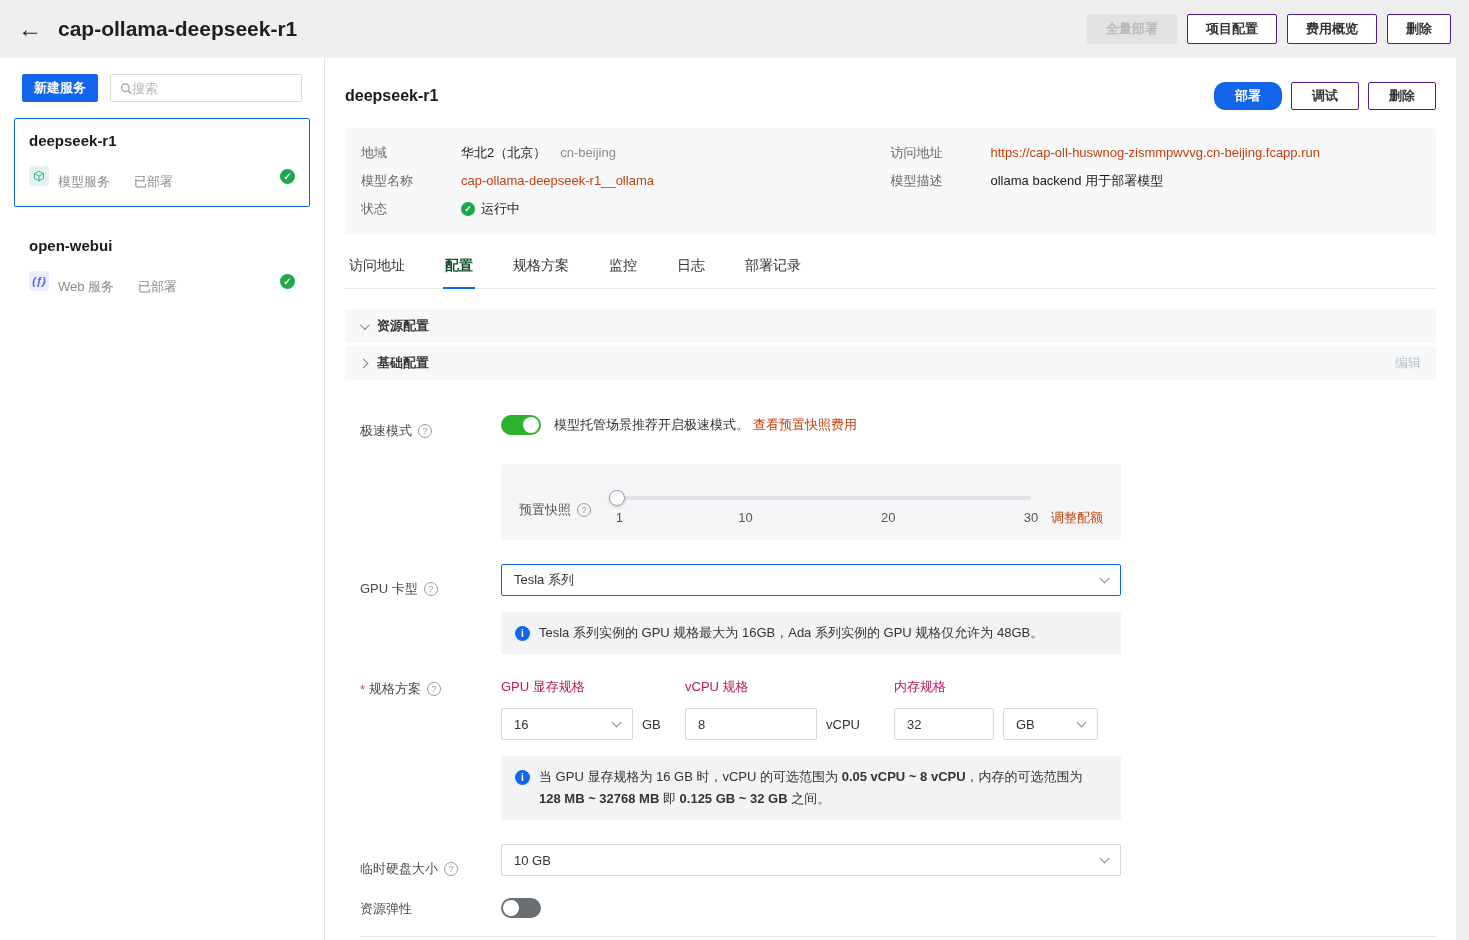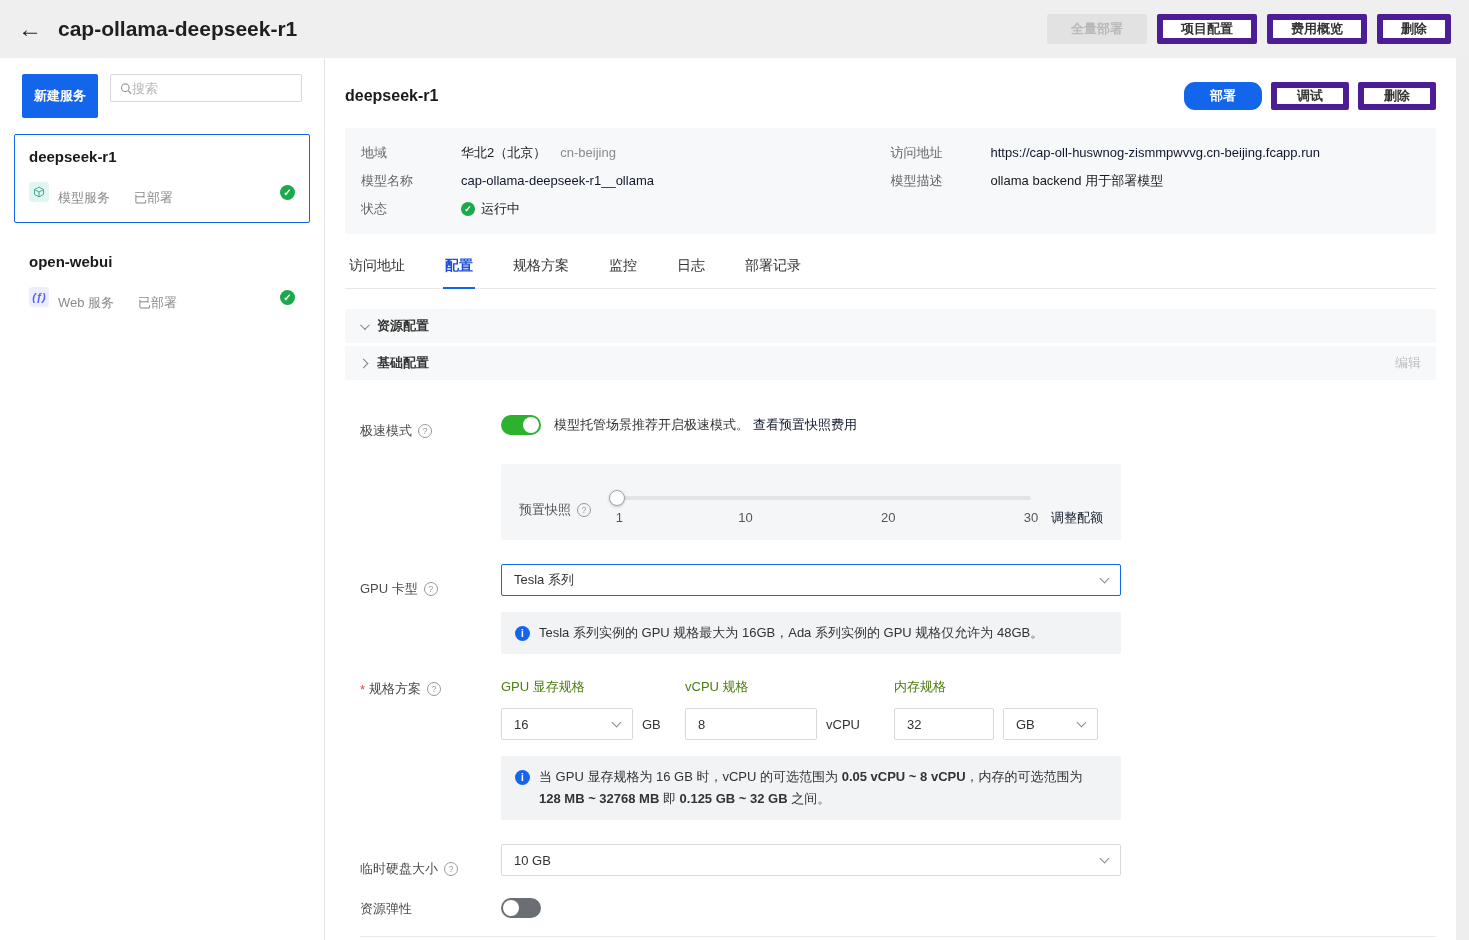--- a/index.html
+++ b/index.html
@@ -3,32 +3,32 @@
 <meta charset="utf-8">
 <style>
   * { margin:0; padding:0; box-sizing:border-box; }
   html,body { width:1469px; height:940px; background:#eeeeee; font-family:"Liberation Sans", sans-serif; overflow:hidden; }
 
   
   .top-header { height:58px; display:flex; align-items:center; padding:0 18px; background:#efefef; }
   .back-arrow { font-size:24px; color:#1f1f1f; cursor:pointer; line-height:1; margin-right:16px; }
   .page-title { font-size:21px; font-weight:600; color:#1f1f1f; }
   .top-actions { margin-left:auto; display:flex; gap:10px; }
-  .btn { height:30px; padding:0 18px; font-size:13px; font-weight:600; border-radius:2px; border:6px solid #4c1d95; background:#fff; color:#333; cursor:pointer; display:inline-flex; align-items:center; justify-content:center; font-family:Liberation Serif, serif; }
+  .btn { height:30px; padding:0 18px; font-size:13px; font-weight:600; border-radius:2px; border:1px solid #4c1d95; background:#fff; color:#333; cursor:pointer; display:inline-flex; align-items:center; justify-content:center; font-family:Liberation Serif, serif; }
   .btn.primary { background:#1366ec; border-color:#1366ec; color:#fff;border-radius:11px; }
   .btn.disabled { background:#e2e2e2; border-color:#e2e2e2; color:#b9b9b9; cursor:not-allowed; }
 
   
   .layout { display:flex; height:882px; }
   .sidebar { width:325px; background:#fff; border-right:1px solid #e4e4e4; padding:16px 14px; flex:none; }
   .main { flex:1; background:#fff; margin-right:13px; padding:0 20px 20px 20px; overflow:hidden; }
 
   
   .sidebar-top { display:flex; gap:12px; padding:0 8px; }
-  .btn-new { height:44px; padding:0 12px; background:#1366ec; color:#fff; border:none; border-radius:2px; font-size:13px; font-weight:600; cursor:pointer; font-family:inherit; flex:none; }
+  .btn-new { height:28px; padding:0 12px; background:#1366ec; color:#fff; border:none; border-radius:2px; font-size:13px; font-weight:600; cursor:pointer; font-family:inherit; flex:none; }
   .search-box { flex:1; height:28px; border:1px solid #d9d9d9; border-radius:2px; background:#fff; display:flex; align-items:center; padding:0 9px; }
   .search-box input { border:none; outline:none; width:100%; font-size:13px; color:#333; font-family:inherit; }
   .search-box input::placeholder { color:#b5b5b5; }
 
   .service-card { margin-top:16px; border:1px solid transparent; border-radius:2px; padding:13px 14px 15px; cursor:pointer; }
   .service-card.selected { border-color:#1366ec; }
   .service-name { font-size:15px; font-weight:600; color:#1a1a1a; }
   .service-meta { display:flex; align-items:center; gap:9px; margin-top:12px; font-size:13px; color:#8a8a8a; }
   .type-icon { width:20px; height:20px; border-radius:4px; display:flex; align-items:center; justify-content:center; flex:none; }
   .type-icon.model { background:#e3f5f1; }
@@ -42,28 +42,28 @@
   .main-actions { margin-left:auto; display:flex; gap:9px; }
   .btn.sm { height:28px; padding:0 20px; }
 
   
   .info-box { margin-top:18px; background:#f7f8fa; border-radius:2px; padding:11px 16px; display:flex; }
   .info-col { flex:1; }
   .info-row { display:flex; align-items:center; line-height:28px; font-size:13px; }
   .info-label { width:100px; color:#666; flex:none; }
   .info-value { color:#1a1a1a; }
   .region-code { color:#8a8a8a; margin-left:14px; }
-  .link { color:#0f172a; text-decoration:none; cursor:pointer; }
+  .link { color:#c2410c; text-decoration:none; cursor:pointer; }
   .status-val { display:flex; align-items:center; gap:6px; }
   .check-badge.small { margin-left:0; width:14px; height:14px; font-size:9px; }
 
   
   .tabs { margin-top:12px; display:flex; gap:36px; border-bottom:1px solid #e8e8e8; padding:0 2px; }
   .tab { font-size:14px; color:#333; padding:11px 2px 12px; cursor:pointer; border-bottom:2px solid transparent; margin-bottom:-1px; }
-  .tab.active { color:#1d4ed8; font-weight:600; border-bottom-color:#1366ec; }
+  .tab.active { color:#14532d; font-weight:600; border-bottom-color:#1366ec; }
 
   
   .section-bar { margin-top:20px; height:34px; background:#f7f8fa; border-radius:2px; display:flex; align-items:center; gap:10px; padding:0 15px; font-size:13px; }
   .section-bar + .section-bar { margin-top:3px; }
   .section-title { font-weight:600; color:#333; }
   .edit-link { margin-left:auto; color:#bcbfc3; font-size:13px; cursor:pointer; }
   .chev { width:7px; height:7px; border-right:1.4px solid #808080; border-bottom:1.4px solid #808080; display:inline-block; flex:none; }
   .chev.right { transform:rotate(-45deg); }
   .chev.down { transform:rotate(45deg) translateY(-2px); }
   .chev.select-arrow { border-color:#8a8a8a; transform:rotate(45deg); margin-top:-4px; }
@@ -104,21 +104,21 @@
 
   
   .banner { background:#f2f3f5; border-radius:2px; padding:10px 14px; display:flex; gap:9px; font-size:13px; color:#333; line-height:1.7; }
   .banner b { font-weight:700; }
   .info-i { width:15px; height:15px; border-radius:50%; background:#1366ec; color:#fff; font-size:10px; font-weight:700; display:flex; align-items:center; justify-content:center; flex:none; margin-top:4px; }
 
   
   .spec-groups { display:flex; width:620px; }
   .spec-group { flex:none; }
   .g1 { width:184px; } .g2 { width:209px; } .g3 { flex:1; }
-  .group-label { font-size:13px; color:#4d7c0f; margin-bottom:12px; }
+  .group-label { font-size:13px; color:#be185d; margin-bottom:12px; }
   .group-ctrl { display:flex; align-items:center; gap:9px; }
   .w128 { width:132px; flex:none;gap:22px; } .w122 { width:100px; flex:none; } .w95 { width:95px; flex:none; }
   .unit { font-size:13px; color:#333; }
 
   
   .form-divider { border-top:1px solid #e9e9e9; margin:4px 0 0 15px; }
   .form-footer { display:flex; gap:9px; padding:15px 0 0 15px; }
   .btn.save { height:33px; padding:0 27px; font-size:14px; }
   .btn.cancel { height:33px; padding:0 24px; font-size:14px; font-weight:600; }
 </style>

